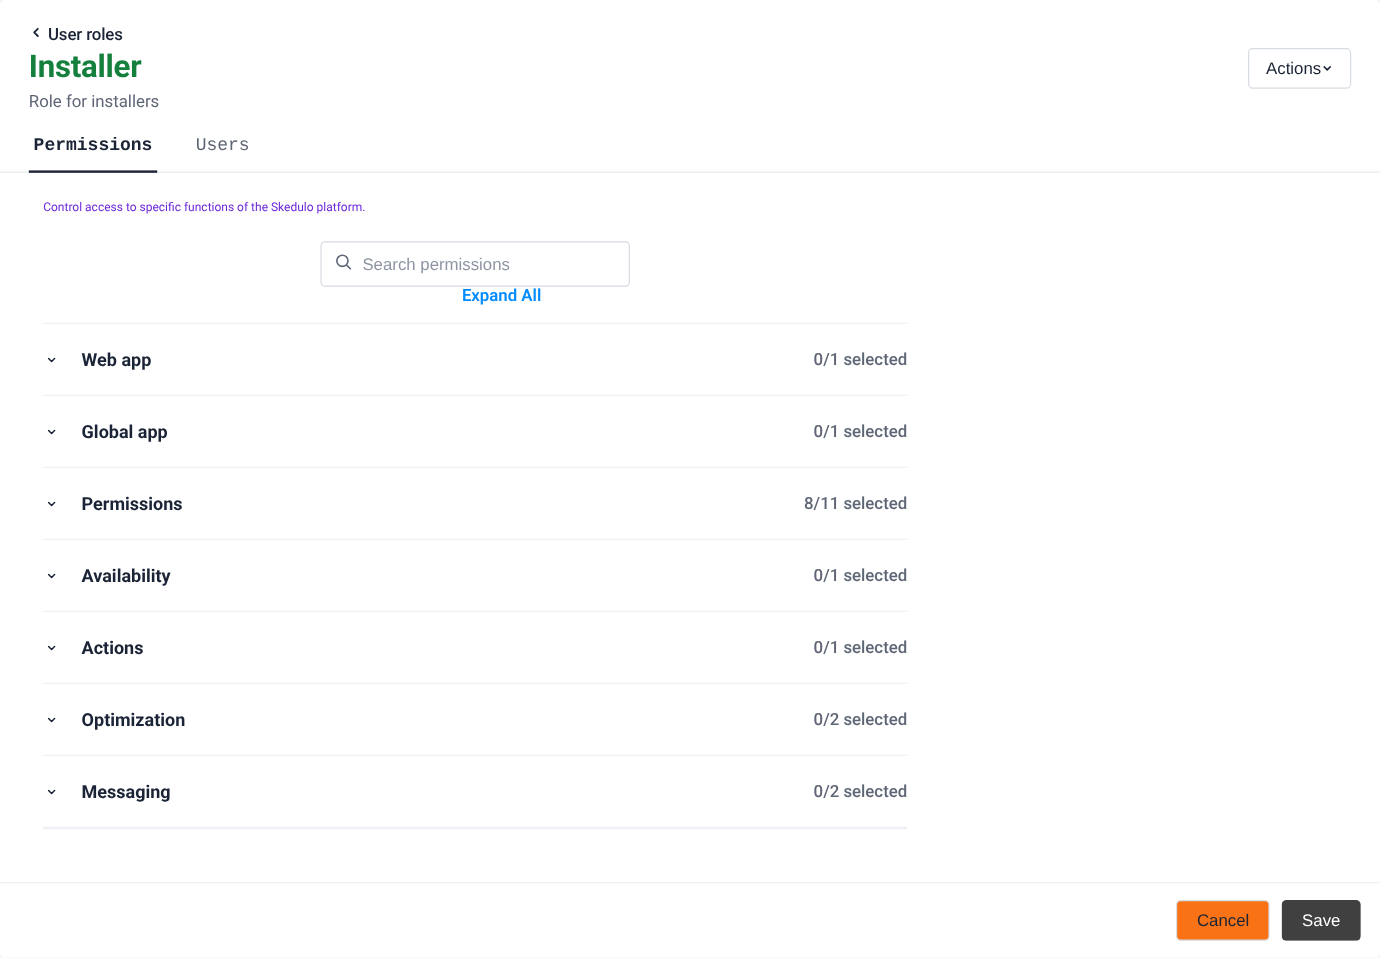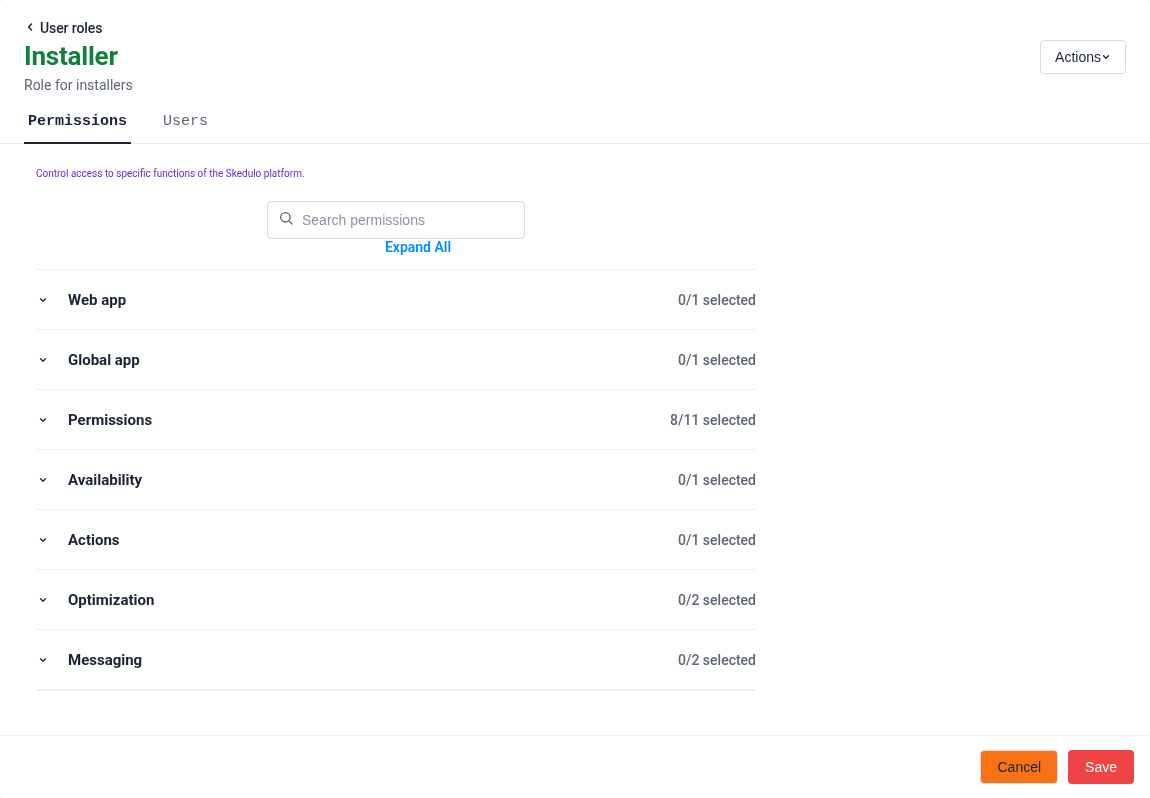--- a/index.html
+++ b/index.html
@@ -193,21 +193,21 @@
     font-weight: 500;
     cursor: pointer;
     border: 1px solid transparent;
   }
   .btn-secondary {
     background: #f97316;
     border-color: #d7dbe2;
     color: #1b2436;
   }
   .btn-primary {
-    background: #ef4444;
+    background: #404040;
     color: #fff;
   }
 </style>
 </head>
 <body>
 
 <div class="app">
 
   <div class="header">
     <div>

